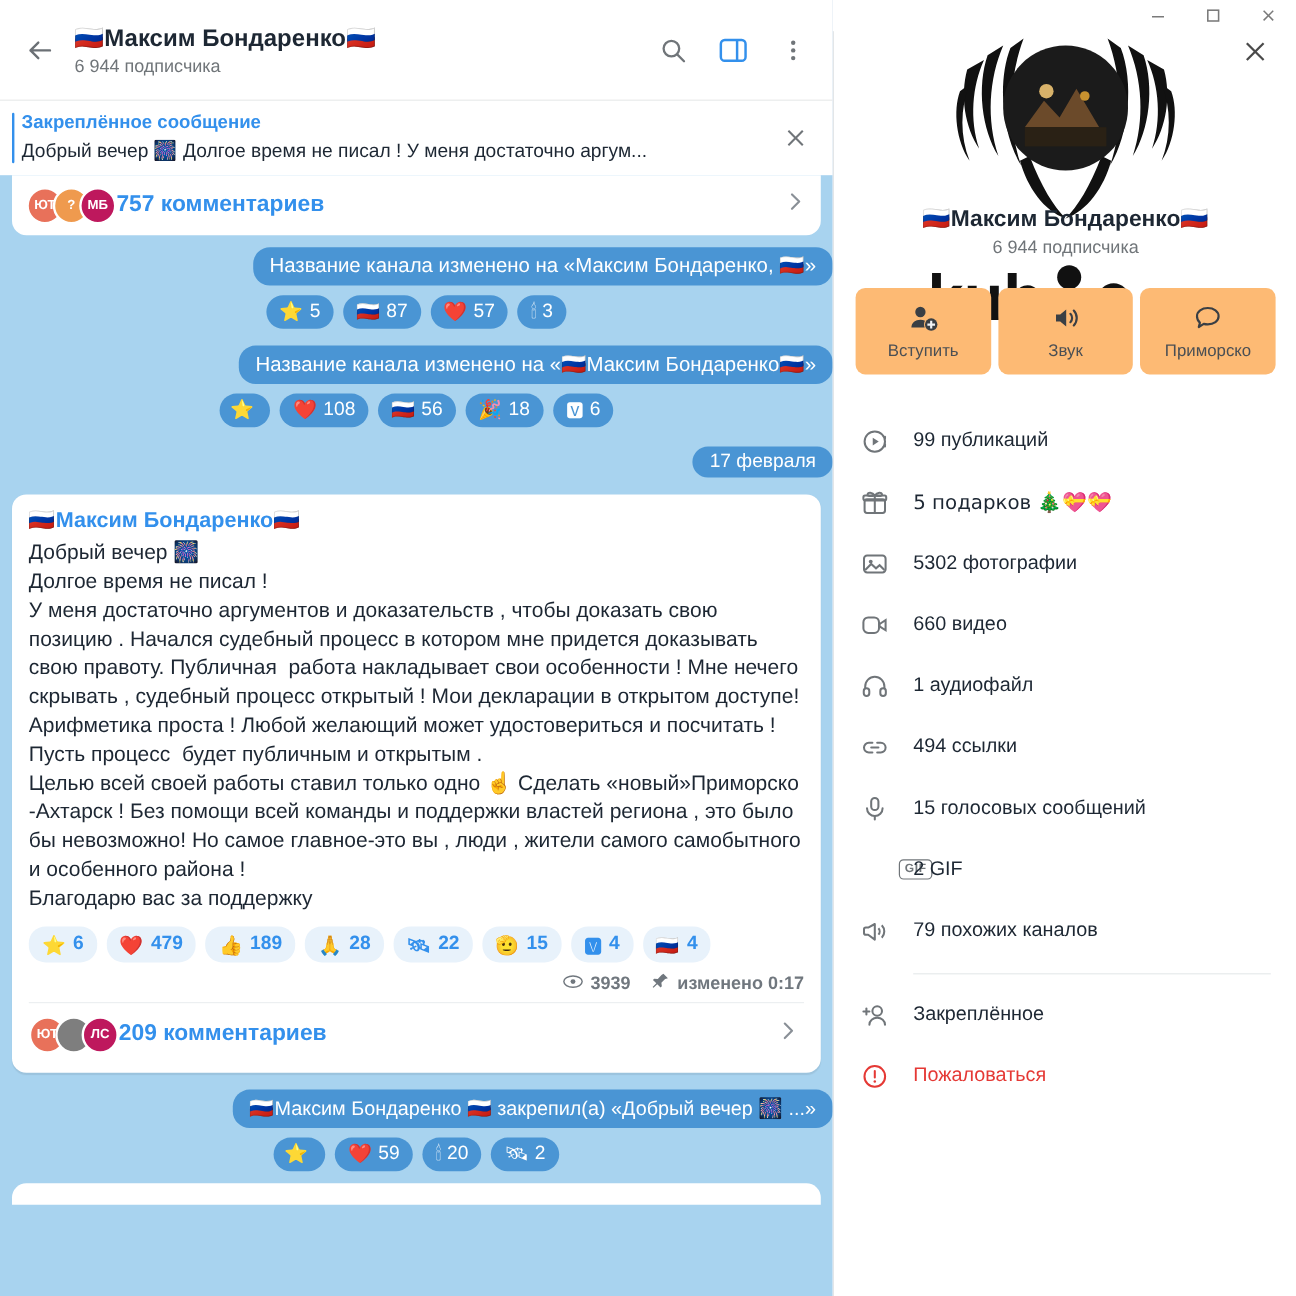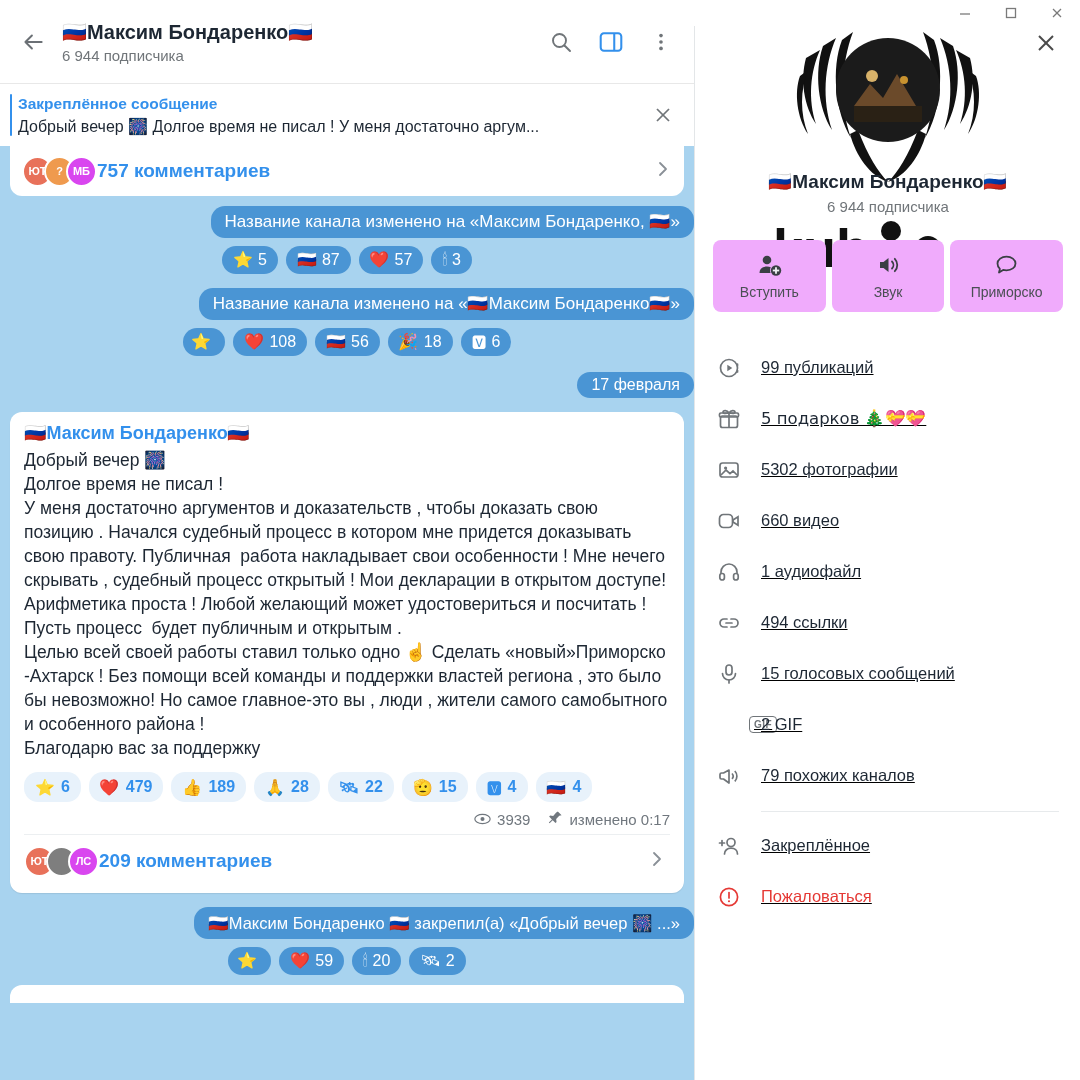--- a/index.html
+++ b/index.html
@@ -74,41 +74,41 @@
   .comments-bar{
     display:flex;align-items:center;height:50px;padding:0 12px;border-top:1px solid #eceff1;
   }
   .avatars{display:flex;align-items:center;}
   .av{width:27px;height:27px;border-radius:50%;border:2px solid #fff;margin-left:-9px;
       display:flex;align-items:center;justify-content:center;color:#fff;font-size:11px;font-weight:700;}
   .av:first-child{margin-left:0;}
   .av.a1{background:#e8715a;}
   .av.a2{background:#ef9a4e;}
   .av.a3{background:#7e7e7e;}
-  .av.a4{background:#d946ef;}
+  .av.a4{background:#be185d;}
   .comments-label{color:#3390ec;font-size:19px;font-weight:600;flex:1;}
   .chev{color:#8a9097;font-size:20px;}
 
   .top-partial{
     margin:0 10px;background:#fff;border-radius:0 0 12px 12px;overflow:hidden;
   }
 
   
   .post{
     margin:14px 10px 0;background:#ffffff;border-radius:12px;padding:10px 14px 6px;
     box-shadow:0 1px 1px rgba(0,0,0,.08);
   }
   .post-author{color:#3390ec;font-size:18px;font-weight:600;margin-bottom:4px;}
   .post-text{color:#1d2733;font-size:17.5px;line-height:24px;white-space:pre-wrap;}
   .post-reactions{display:flex;flex-wrap:wrap;gap:8px;margin-top:12px;}
   .rx{
     background:#e8f2fb;color:#3390ec;border-radius:14px;height:30px;
     display:flex;align-items:center;gap:6px;padding:0 11px;font-size:16px;font-weight:600;
   }
-  .post-meta{display:flex;align-items:center;justify-content:flex-end;gap:6px;color:#70777e;font-size:15px;margin-top:8px;padding-bottom:4px;}
+  .post-meta{display:flex;align-items:center;justify-content:flex-end;gap:6px;color:#70777e;font-size:15px;margin-top:8px;padding-bottom:4px;font-weight:bold;}
   .post-meta .sep{width:6px;}
   .post-comments{display:flex;align-items:center;height:52px;border-top:1px solid #eceff1;margin-top:2px;}
 
   .bottom-partial{
     margin:10px 10px 0;background:#ffffff;border-radius:12px 12px 0 0;height:18px;
   }
 
   
   .panel{
     position:absolute;left:694px;top:0;width:386px;height:1080px;
@@ -131,35 +131,35 @@
   }
   .hero-sub{
     position:absolute;top:198px;left:0;right:0;text-align:center;
     font-size:15px;color:#707579;
   }
   .hero-actions{
     position:absolute;top:240px;left:18px;right:18px;height:72px;
     display:flex;gap:6px;
   }
   .action{
-    flex:1;background:#f0abfc;border-radius:8px;display:flex;flex-direction:column;
+    flex:1;background:#fdba74;border-radius:8px;display:flex;flex-direction:column;
     align-items:center;justify-content:center;gap:6px;color:#3a3f44;
   }
   .action .lbl{font-size:14px;color:#4a4f54;}
   .action svg{display:block;}
 
   .link-block{
     padding:16px 22px 18px;display:flex;align-items:flex-start;border-bottom:10px solid #f1f3f5;
   }
   .link-col{flex:1;}
   .link-main{color:#3390ec;font-size:17px;}
   .link-sub{color:#707579;font-size:15px;margin-top:4px;}
   .qr-icon{color:#3390ec;width:34px;height:34px;display:flex;align-items:center;justify-content:center;}
 
-  .stat-list{padding:12px 0 6px;text-decoration:underline;}
+  .stat-list{padding:12px 0 6px;}
   .stat{
     display:flex;align-items:center;height:51px;padding:0 22px;
   }
   .stat .ic{width:44px;color:#707579;display:flex;align-items:center;}
   .stat .txt{font-size:16.5px;color:#1d2733;}
   .divider{height:1px;background:#e7eaec;margin:10px 22px 8px 66px;}
   .stat.danger .ic{color:#e53935;}
   .stat.danger .txt{color:#e53935;}
   .stat.action-row .ic{color:#707579;}
   .gif-badge{

